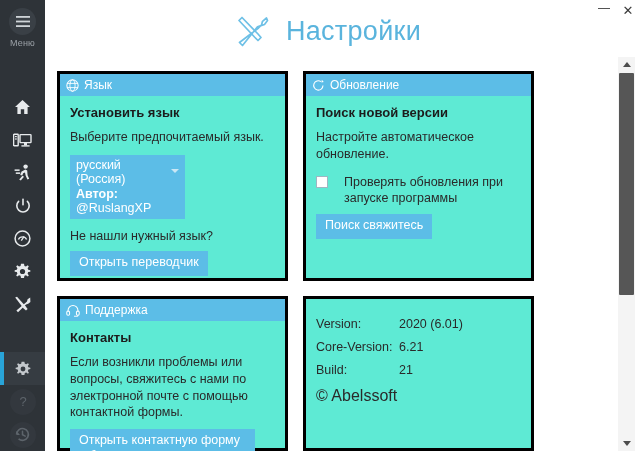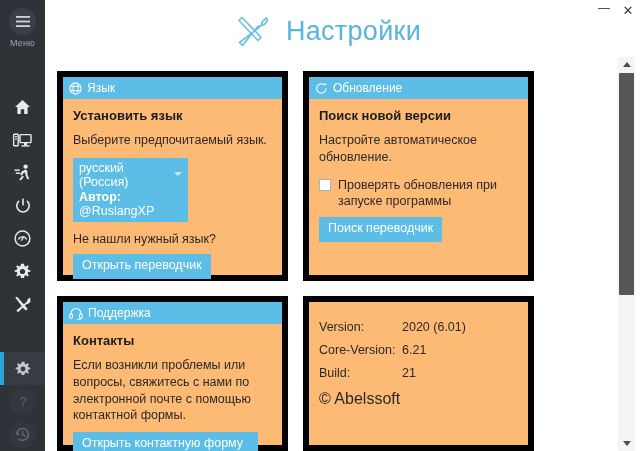--- a/index.html
+++ b/index.html
@@ -69,21 +69,21 @@
   
   #content {
     position: absolute; left: 45px; top: 62px; width: 567px; height: 389px;
     background: #fff;
   }
   .grid {
     position: absolute; left: 12px; top: 9px; width: 477px;
     display: grid; grid-template-columns: 231px 231px; gap: 15px 15px;
   }
   .card {
-    border: 6px solid #000000; background: #fdba74;
+    border: 3px solid #000000; background: #5eead4;
   }
   .card-head {
     height: 22px; background: #5cbde7; display: flex; align-items: center;
     padding: 0 6px; gap: 5px;
   }
   .card-head .ht { color: #fff; font-size: 12px; line-height: 1; }
   .card-body { padding: 9px 10px 10px 10px; }
   .card-title { font-size: 13px; font-weight: bold; color: #1c1c1c; margin-bottom: 9px; }
   .card-text { font-size: 12.5px; color: #2a2a2a; line-height: 1.34; }
 
@@ -104,21 +104,21 @@
     width: 0; height: 0; border-left: 4px solid transparent; border-right: 4px solid transparent;
     border-top: 4px solid #c9e7f5;
   }
   .q { margin-top: 10px; font-size: 12.5px; color: #2a2a2a; }
   .btn {
     display: inline-block; background: #5cbde7; color: #fff;
     font-size: 12.5px; padding: 4px 9px 5px 9px; margin-top: 8px; line-height: 1.25;
   }
   .btn.wide { width: 185px; }
 
-  .chkrow { display: flex; gap: 7px; margin-top: 11px; align-items: flex-start; }
+  .chkrow { display: flex; gap: 16px; margin-top: 11px; align-items: flex-start; }
   .chk {
     width: 12px; height: 12px; border: 1px solid #9fb6c2; background: #fff;
     flex: 0 0 auto; margin-top: 2px;
   }
   .chklabel { font-size: 12.5px; color: #2a2a2a; line-height: 1.3; }
 
   .inforow { display: flex; font-size: 12.5px; color: #2a2a2a; margin-top: 9px; }
   .inforow .k { width: 83px; flex: 0 0 auto; }
   .inforow .v { }
   .info-first { font-size: 12.5px; color: #2a2a2a; }
@@ -310,21 +310,21 @@
           </svg>
           <span class="ht">Обновление</span>
         </div>
         <div class="card-body">
           <div class="card-title">Поиск новой версии</div>
           <div class="card-text">Настройте автоматическое обновление.</div>
           <div class="chkrow">
             <span class="chk"></span>
             <span class="chklabel">Проверять обновления при запуске программы</span>
           </div>
-          <div class="btn">Поиск переводчик</div>
+          <div class="btn">Поиск свяжитесь</div>
         </div>
       </div>
 
       <div class="card card-sup">
         <div class="card-head">
           <svg class="ic" width="14" height="13" viewBox="0 0 15 14">
             <path d="M2.2 8.5 L2.2 6.8 A5.3 5.3 0 0 1 12.8 6.8 L12.8 8.5" fill="none" stroke="#fff" stroke-width="1.1"></path>
             <rect x="0.8" y="7.6" width="3" height="4.4" rx="1.3" fill="none" stroke="#fff" stroke-width="1.1"></rect>
             <rect x="11.2" y="7.6" width="3" height="4.4" rx="1.3" fill="none" stroke="#fff" stroke-width="1.1"></rect>
             <path d="M12.7 12 L12.7 13.2 L8.6 13.2" fill="none" stroke="#fff" stroke-width="1"></path>

